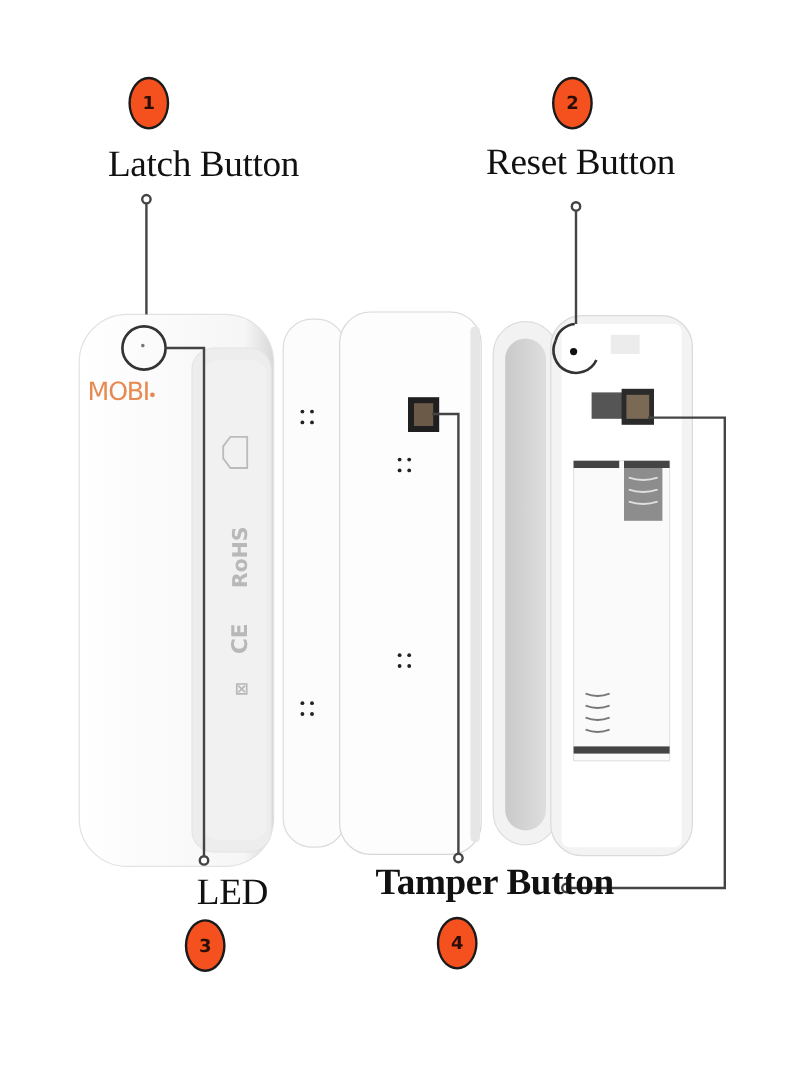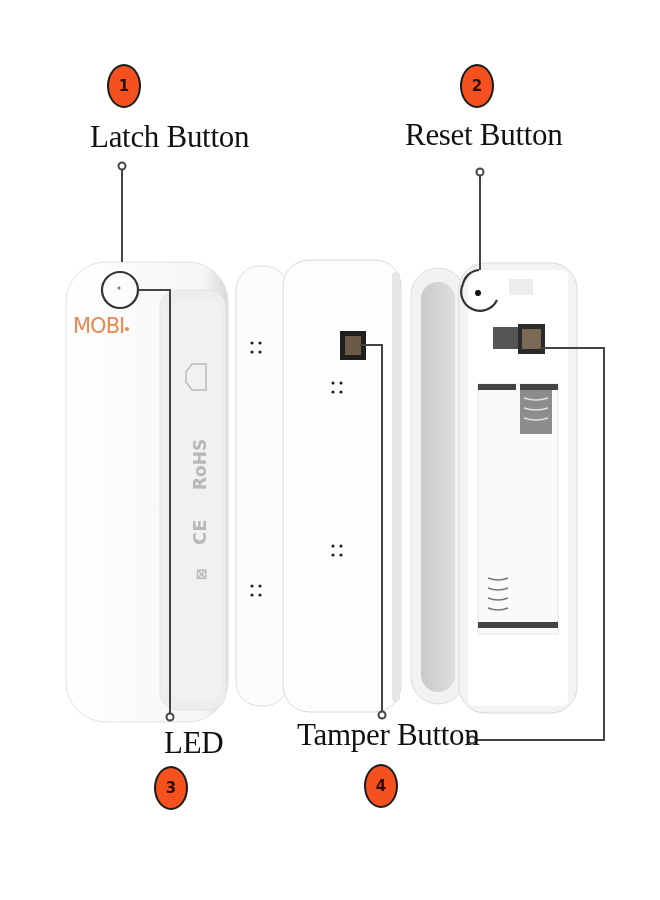--- a/index.html
+++ b/index.html
@@ -111,14 +111,14 @@
 
 <div class="badge" style="left:107px;top:64px;">1</div>
 <div class="label" style="left:54px;top:119px;margin-left:36px;">Latch Button</div>
 
 <div class="badge" style="left:460px;top:64px;">2</div>
 <div class="label" style="left:405px;top:117px;">Reset Button</div>
 
 <div class="label" style="left:144px;top:725px;margin-left:20px;">LED</div>
 <div class="badge" style="left:154px;top:766px;">3</div>
 
-<div class="label" style="left:297px;top:717px;">Tamper Button</div>
+<div class="label" style="left:313px;top:717px;font-weight:bold;">Tamper Button</div>
 <div class="badge" style="left:364px;top:764px;">4</div>
 
 </body></html>

